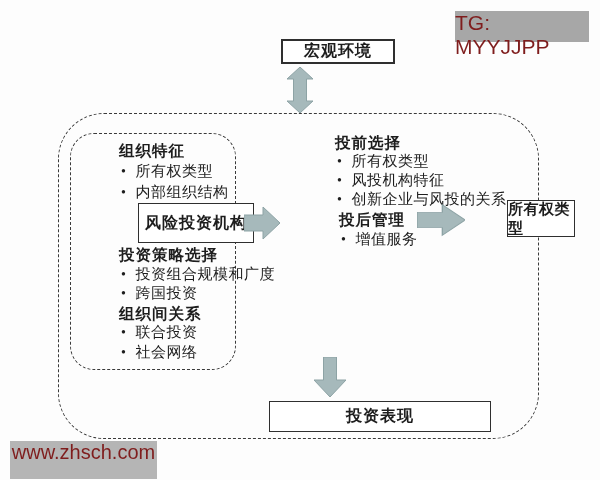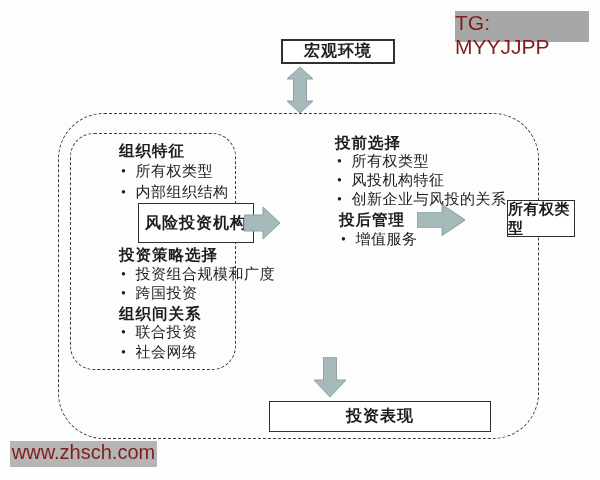--- a/index.html
+++ b/index.html
@@ -6,21 +6,21 @@
   .canvas{
     position:relative;width:600px;height:480px;background:#fdfdfd;overflow:hidden;
     font-family:"Liberation Serif","DejaVu Serif",serif;color:#1d1d1d;
   }
   
   .wm{
     position:absolute;display:flex;justify-content:center;
     color:#7f1d1d;font-family:"Liberation Sans","DejaVu Sans",sans-serif;
   }
   .wm-tg{left:455px;top:11px;width:134px;height:31px;background:#a7a7a7;font-size:21px;}
-  .wm-site{left:10px;top:441px;width:147px;height:26px;background:#b5b5b5;font-size:20px;}
+  .wm-site{left:10px;top:441px;width:147px;height:38px;background:#b5b5b5;font-size:20px;}
   
   .box{
     position:absolute;display:flex;align-items:center;justify-content:center;
     border:2px solid #2f2f2f;background:#ffffff;font-weight:bold;
     font-size:16px;letter-spacing:1px;box-sizing:border-box;margin-left:38px;
   }
   .box-macro{left:243px;top:39px;width:114px;height:25px;}
   .box-vc{left:100px;top:203px;width:116px;height:40px;border-width:1.5px;}
   .box-venture{left:469px;top:200px;width:68px;height:37px;border-width:1.5px;font-size:15px;letter-spacing:0.5px;}
   .box-perf{left:231px;top:401px;width:222px;height:31px;border-width:1.5px;}

